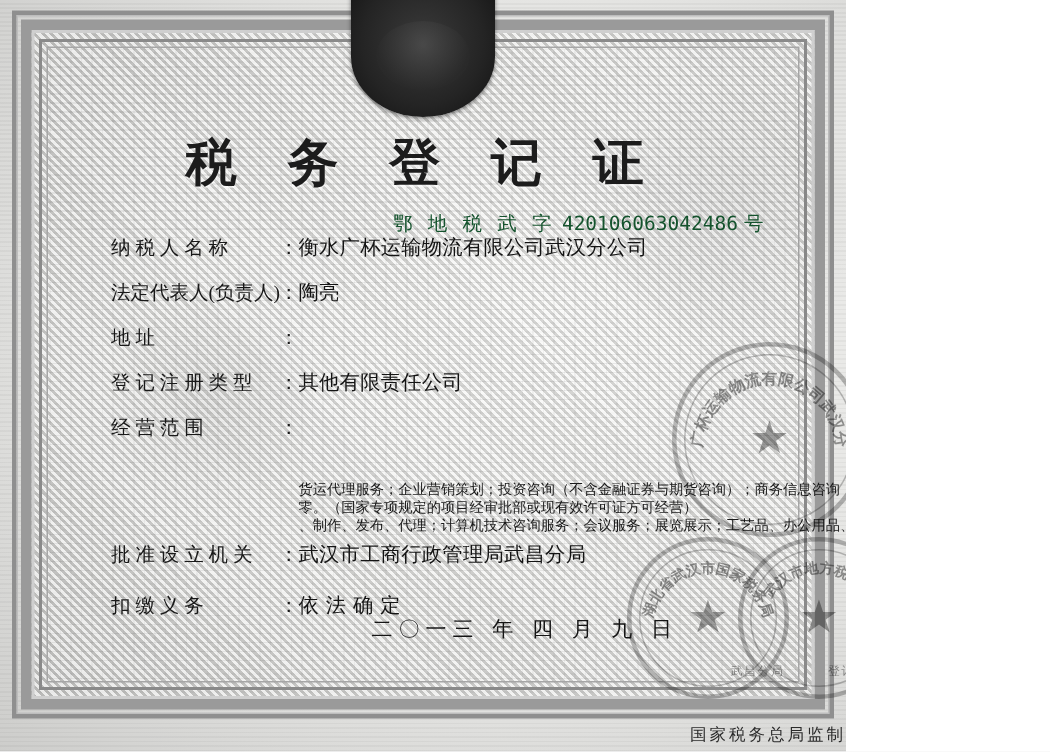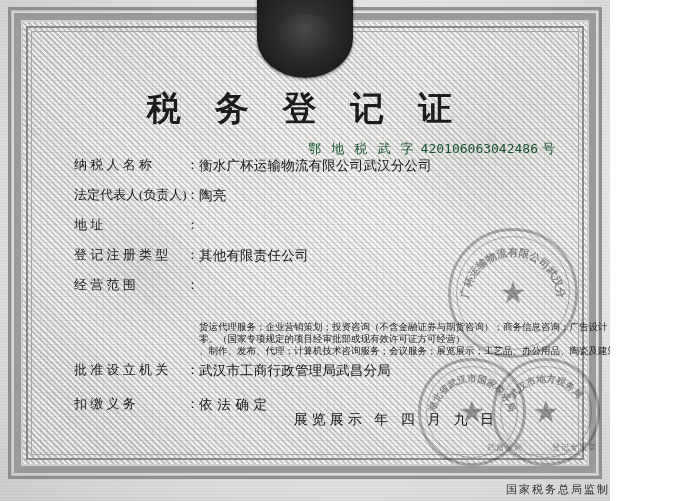--- a/index.html
+++ b/index.html
@@ -5,21 +5,21 @@
   html, body {
     margin: 0;
     padding: 0;
     background: #ffffff;
   }
   body {
     font-family: "DejaVu Sans", sans-serif;
   }
   #page {
     position: relative;
-    width: 610px;
+    width: 564px;
     height: 501px;
     overflow: hidden;
     background: #cfcfcf;
   }
   
   .paper {
     position: absolute;
     left: 0; top: 0;
     width: 700px; height: 501px;
     background:
@@ -386,17 +386,17 @@
           <textPath href="#arcLocal" startOffset="50%" text-anchor="middle">武汉市地方税务局</textPath>
         </text>
       </svg>
     </div>
     <div class="star">
         <span>★</span>
       </div>
     <div class="bottom-txt">登记专用章</div>
   </div>
 
-  <div class="dateline">展览展示 年 四 月 九 日</div>
+  <div class="dateline">二〇一三 年 四 月 九 日</div>
 
   <div class="footer">国家税务总局监制</div>
 
 </div>
 
 </body></html>

